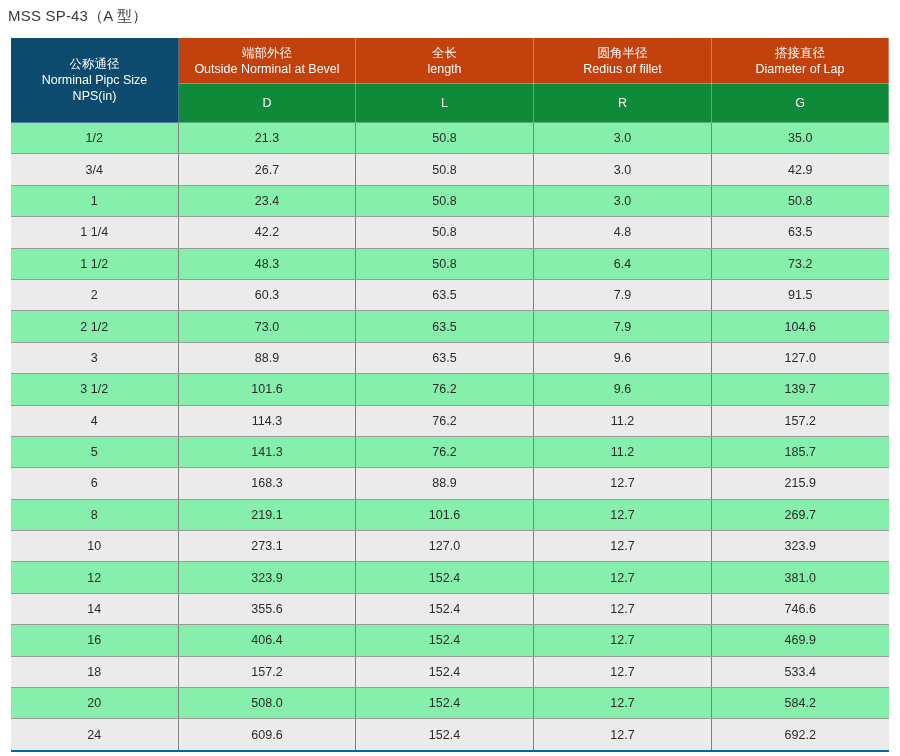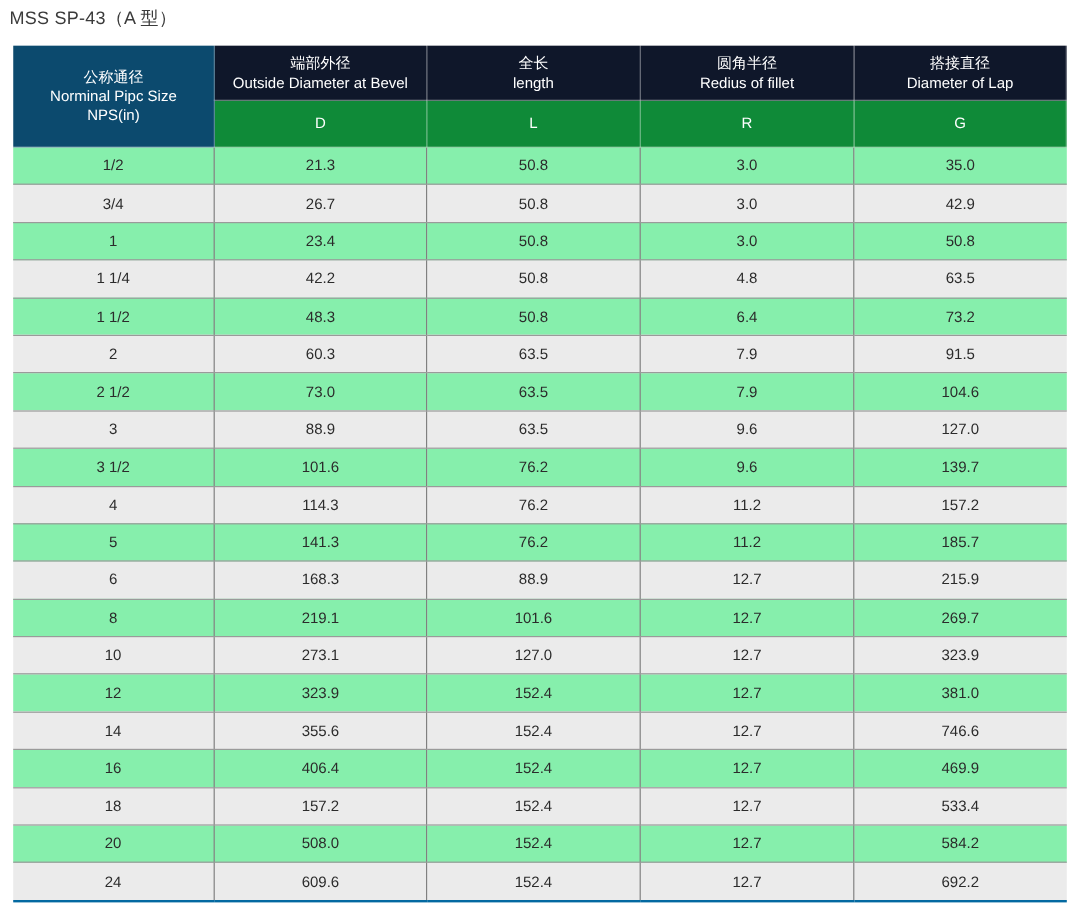--- a/index.html
+++ b/index.html
@@ -57,21 +57,21 @@
     border: 1px solid rgba(255,255,255,0.30);
   }
   th.corner {
     background: #0c4a6e;
     font-size: 12.5px;
     line-height: 16px;
     height: 83px;
     border-right: 1px solid rgba(255,255,255,0.22);
   }
   th.htop {
-    background: #0f172a;
+    background: #c2410c;
     font-size: 12.5px;
     line-height: 16px;
     height: 45px;
   }
   th.hsym {
     background: #0f8a38;
     font-size: 12.5px;
     height: 38px;
   }
   .cn {
@@ -118,21 +118,21 @@
       </colgroup>
       <thead>
         <tr>
           <th class="corner" rowspan="2">
             <span class="cn">公称通径</span>
             <span class="en">Norminal Pipc Size</span>
             <span class="en">NPS(in)</span>
           </th>
           <th class="htop">
             <span class="cn">端部外径</span>
-            <span class="en">Outside Diameter at Bevel</span>
+            <span class="en">Outside Norminal at Bevel</span>
           </th>
           <th class="htop">
             <span class="cn">全长</span>
             <span class="en">length</span>
           </th>
           <th class="htop">
             <span class="cn">圆角半径</span>
             <span class="en">Redius of fillet</span>
           </th>
           <th class="htop">

